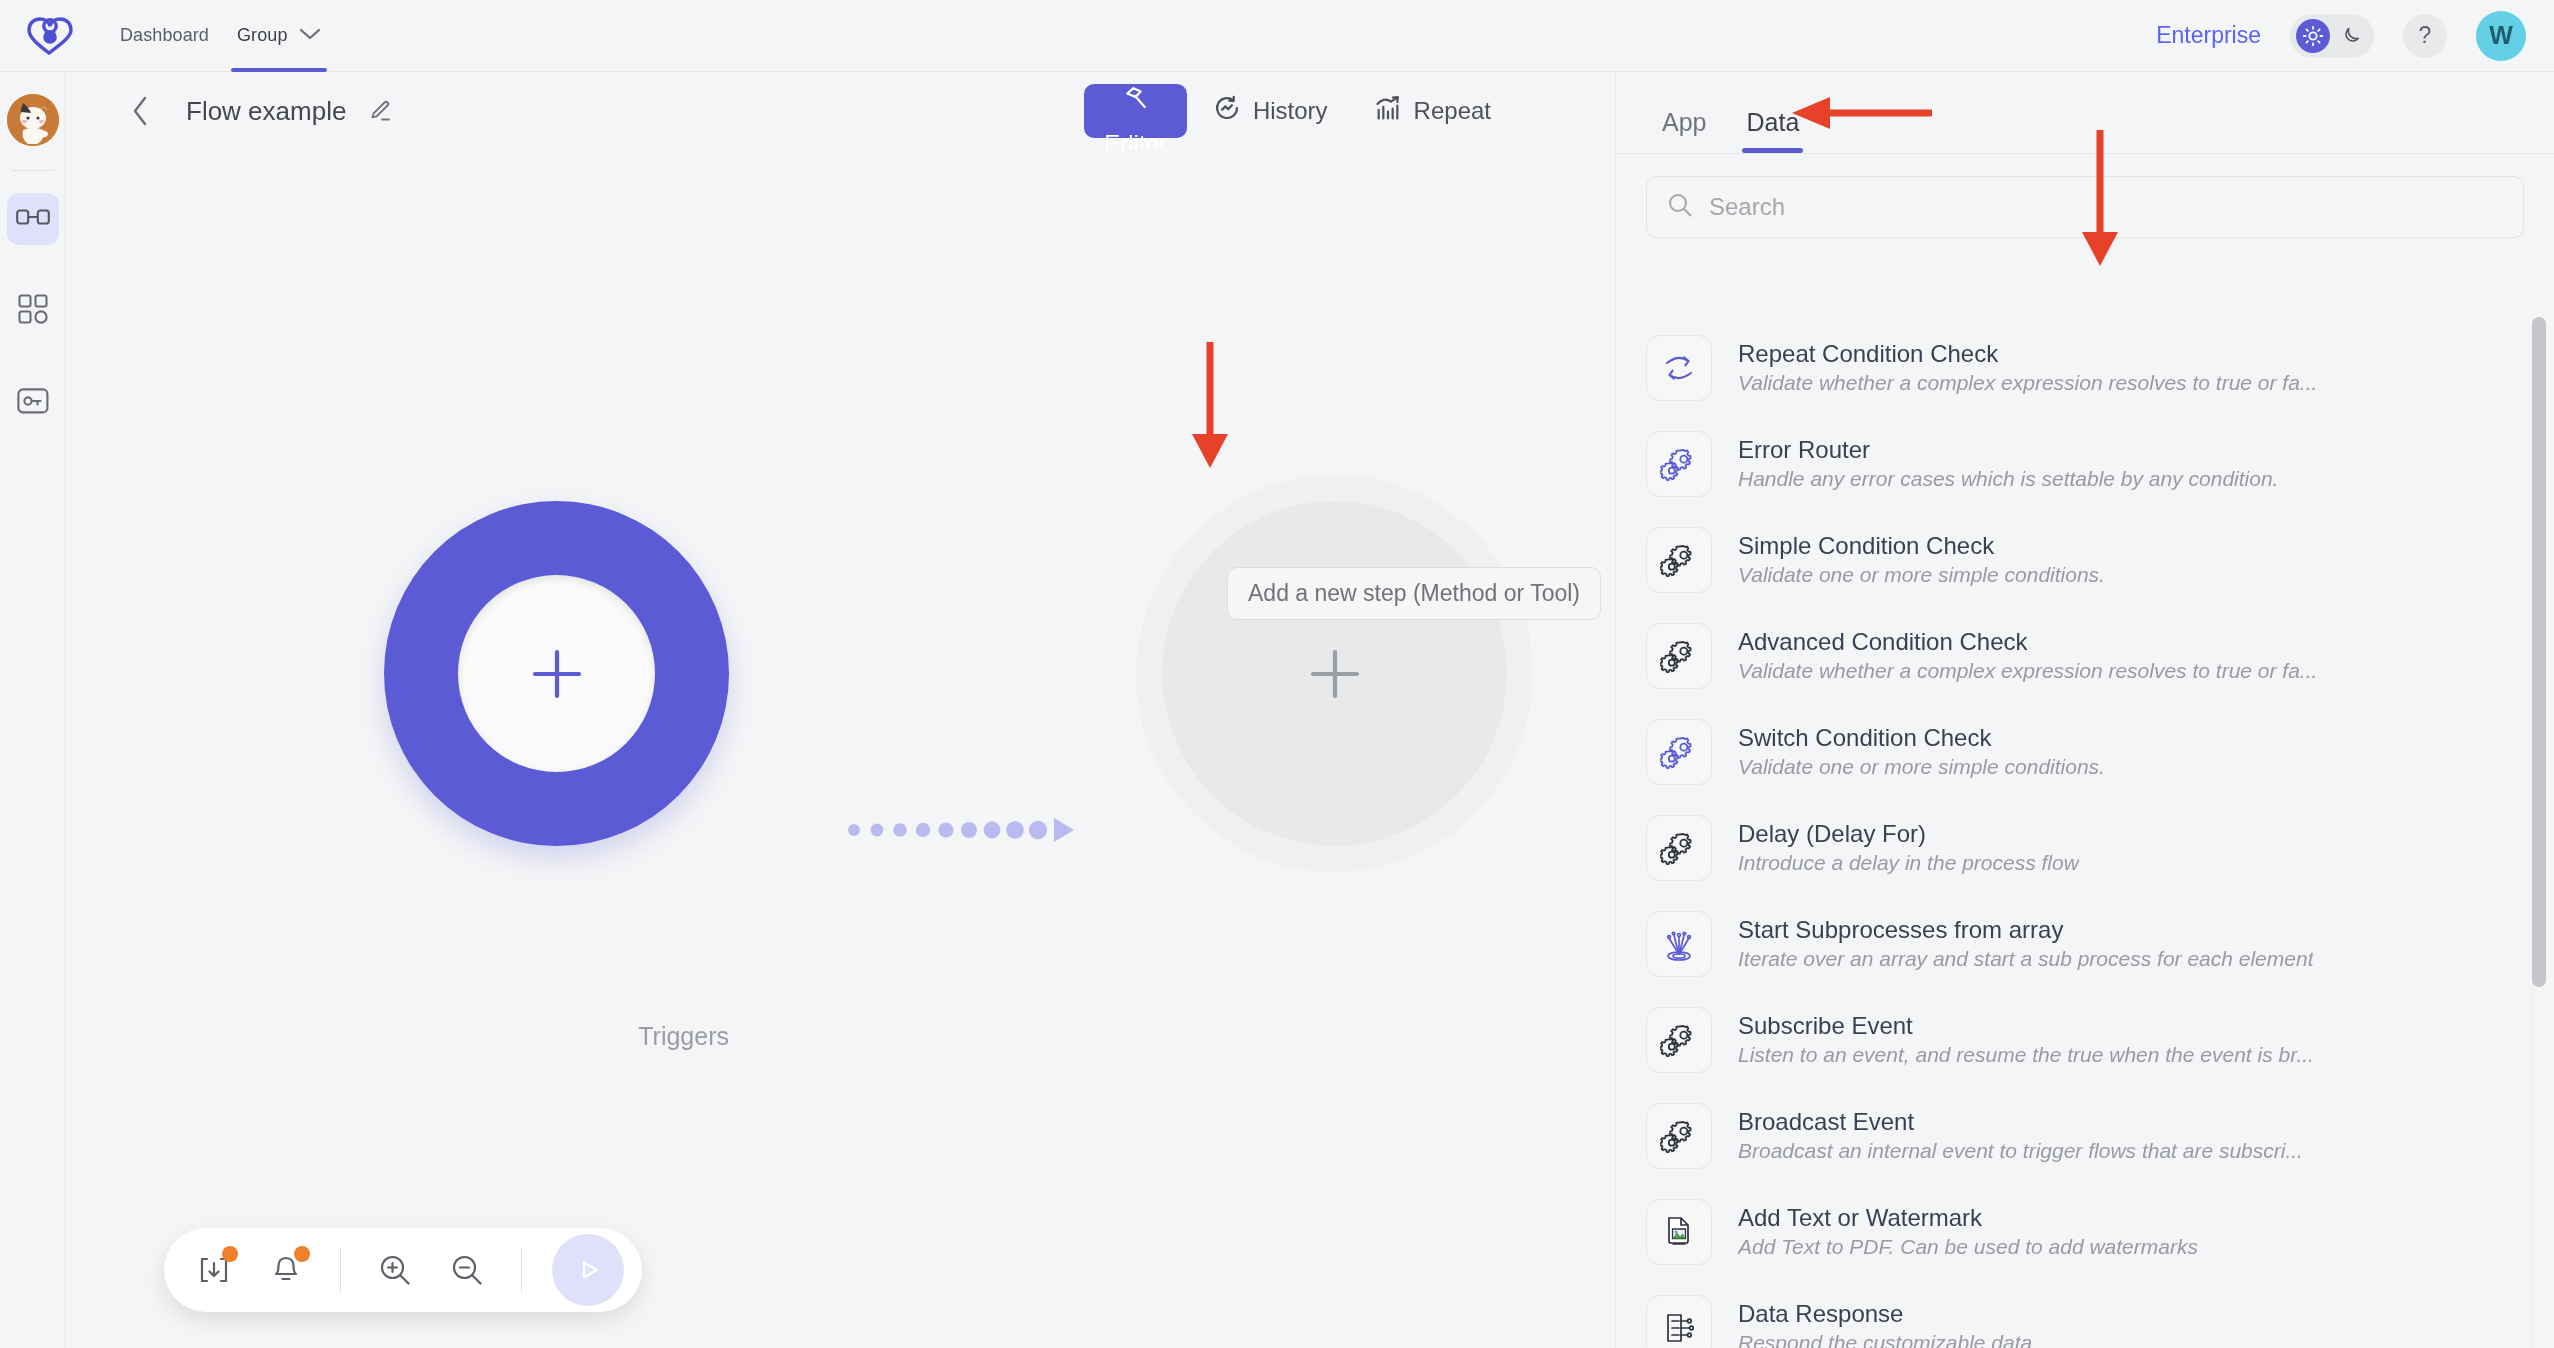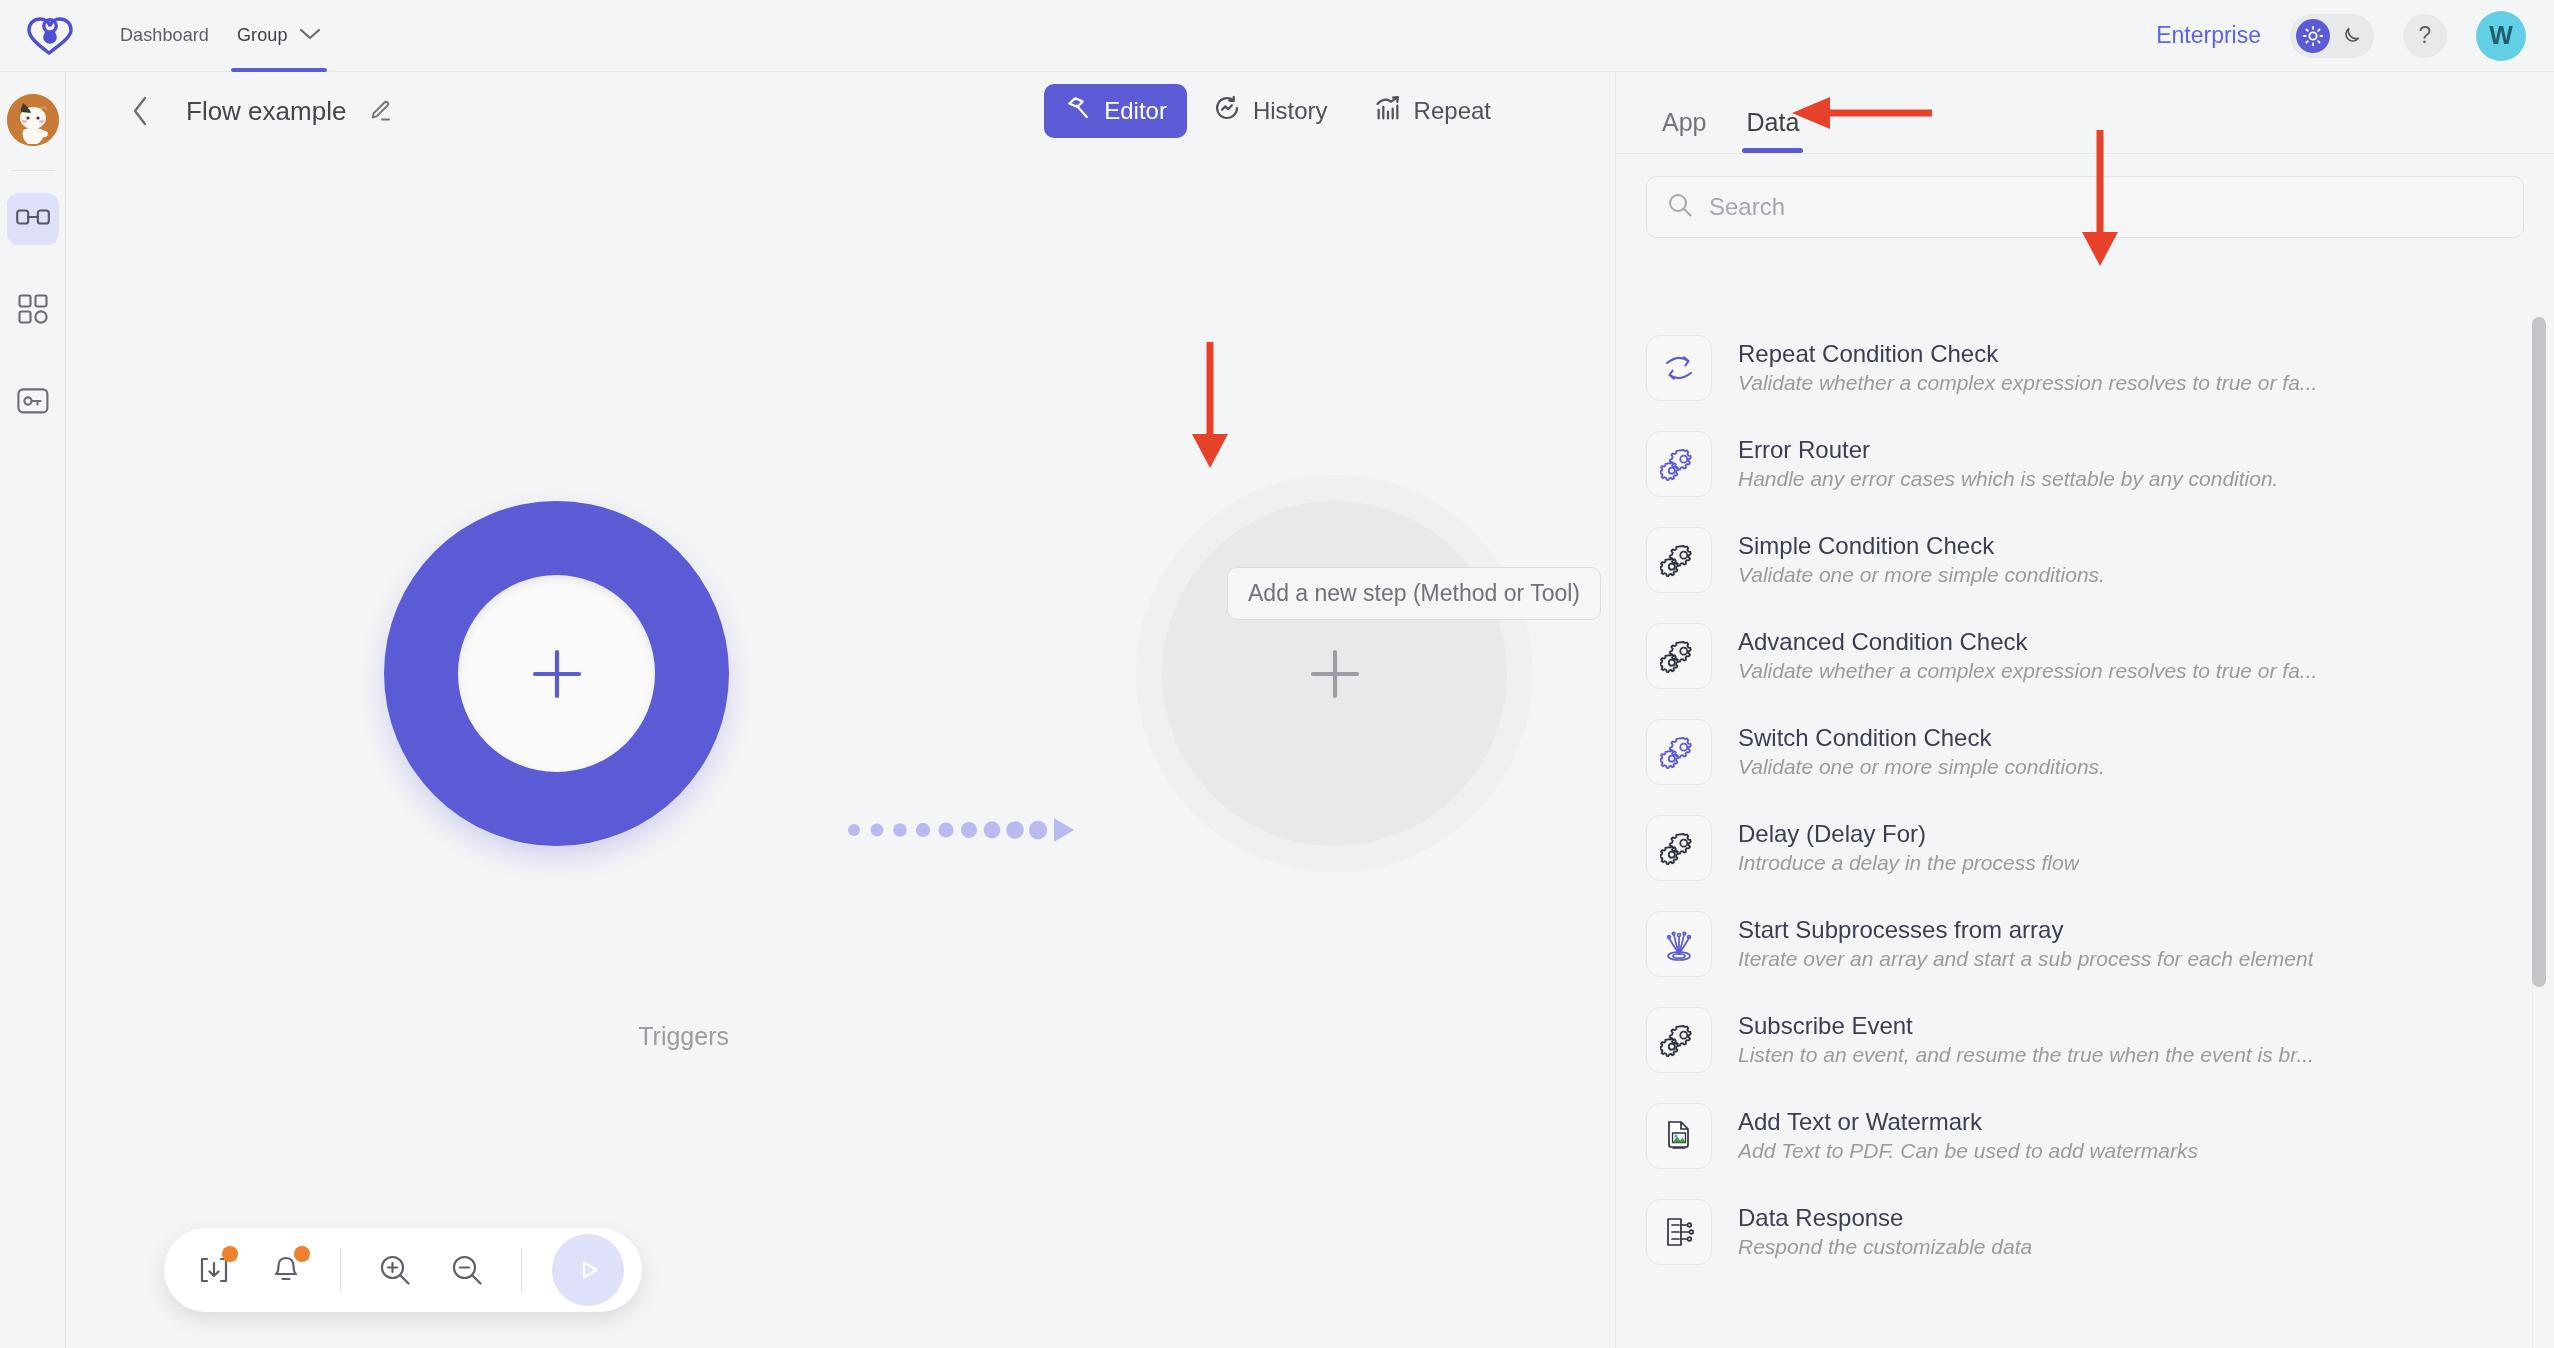--- a/index.html
+++ b/index.html
@@ -79,21 +79,21 @@
   #flow-title { margin-left: 36px; color: #44474e; font-size: 26px; }
   #edit-title-icon { margin-left: 22px; color: #70737b; cursor: pointer; display:flex; }
   #mode-tabs {
     margin-left: auto; margin-right: 104px; display: flex; align-items: center; gap: 6px;
   }
   .mode-tab {
     display: flex; align-items: center; gap: 12px;
     height: 54px; padding: 0 20px; border-radius: 10px;
     font-size: 24px; color: #4e515a; cursor: pointer;
   }
-  .mode-tab.active { background: #5b5bd6; color: #ffffff; }
+  .mode-tab.active { background: #5b5bd6; color: #ffffff; flex-direction: column; }
 
   
   #canvas {
     position: absolute; left: 66px; top: 150px; width: 1549px; height: 1198px;
     background: #f4f5f6; overflow: hidden;
   }
   #trigger-node {
     position: absolute; left: 318px; top: 351px; width: 345px; height: 345px;
     border-radius: 50%; background: #5b5bd6;
     display: flex; align-items: center; justify-content: center;
@@ -589,20 +589,34 @@
           <path d="M11.5 18 l1.5 0.9 1.7-0.7 1.1 1.6 -0.9 1.6 1.1 1.5 1.8 0.2 0.2 1.9 -1.7 0.9 -0.2 1.8 1.4 1.2 -1 1.6 -1.8-0.2 -1.2 1.4 0.5 1.7 -1.8 0.9 -1.2-1.4 -1.8 0.4 -0.7 1.8 -1.9-0.3 -0.3-1.8 -1.7-0.8 -1.6 1 -1.4-1.4 0.9-1.6 -0.8-1.7 -1.9-0.3 0.1-1.9 1.8-0.6 0.5-1.8 -1.2-1.4 1.2-1.5 1.8 0.7 1.5-1.1 -0.1-1.8z"></path>
           <circle cx="11.8" cy="25.7" r="3"></circle>
         </svg>
       </span>
       <span class="tool-text">
         <span class="tool-title" style="display:block">Subscribe Event</span>
         <span class="tool-desc" style="display:block">Listen to an event, and resume the true when the event is br...</span>
       </span>
     </div>
 
+    <div class="tool-item">
+      <span class="tool-icon">
+        <svg width="38" height="38" viewBox="0 0 38 38" fill="none" stroke="#2e3340" stroke-width="1.8" stroke-linejoin="round">
+          <path d="M23.5 5 l1.6 1.1 2-0.7 1.2 1.8 -1 1.8 1.2 1.7 2 0.3 0.2 2.2 -1.9 0.9 -0.3 2.1 1.6 1.3 -1.1 1.9 -2.1-0.3 -1.4 1.6 0.6 2 -2 1 -1.4-1.6 -2 0.5 -0.8 2 -2.2-0.3 -0.4-2.1 -1.9-0.9 -1.8 1.2 -1.6-1.6 1-1.9 -0.9-1.9 -2.1-0.4 0.1-2.2 2-0.7 0.6-2.1 -1.4-1.6 1.4-1.7 2 0.8 1.7-1.3 -0.1-2.1z"></path>
+          <circle cx="23.8" cy="14.2" r="3.5"></circle>
+          <path d="M11.5 18 l1.5 0.9 1.7-0.7 1.1 1.6 -0.9 1.6 1.1 1.5 1.8 0.2 0.2 1.9 -1.7 0.9 -0.2 1.8 1.4 1.2 -1 1.6 -1.8-0.2 -1.2 1.4 0.5 1.7 -1.8 0.9 -1.2-1.4 -1.8 0.4 -0.7 1.8 -1.9-0.3 -0.3-1.8 -1.7-0.8 -1.6 1 -1.4-1.4 0.9-1.6 -0.8-1.7 -1.9-0.3 0.1-1.9 1.8-0.6 0.5-1.8 -1.2-1.4 1.2-1.5 1.8 0.7 1.5-1.1 -0.1-1.8z"></path>
+          <circle cx="11.8" cy="25.7" r="3"></circle>
+        </svg>
+      </span>
+      <span class="tool-text">
+        <span class="tool-title" style="display:block">Broadcast Event</span>
+        <span class="tool-desc" style="display:block">Broadcast an internal event to trigger flows that are subscri...</span>
+      </span>
+    </div>
 
     <div class="tool-item">
       <span class="tool-icon">
         <svg width="38" height="38" viewBox="0 0 38 38" fill="none">
           <path d="M9 5 h12 l7 7 v16 a2 2 0 0 1 -2 2 H11 a2 2 0 0 1 -2 -2 z" stroke="#2e3340" stroke-width="1.7" fill="#ffffff"></path>
           <path d="M21 5 v7 h7" stroke="#2e3340" stroke-width="1.7" fill="none"></path>
           <path d="M12.5 16 h13 v9.5 h-13 z" fill="#eef0f2" stroke="#2e3340" stroke-width="1.3"></path>
           <path d="M12.5 25.5 l4.5 -6 3.2 4 2.5 -3 2.8 5z" fill="#4d9a3f"></path>
           <circle cx="16" cy="19" r="1.5" fill="#5a9fd4"></circle>
           <path d="M13 31 h12" stroke="#2e3340" stroke-width="1.5" stroke-linecap="round"></path>

